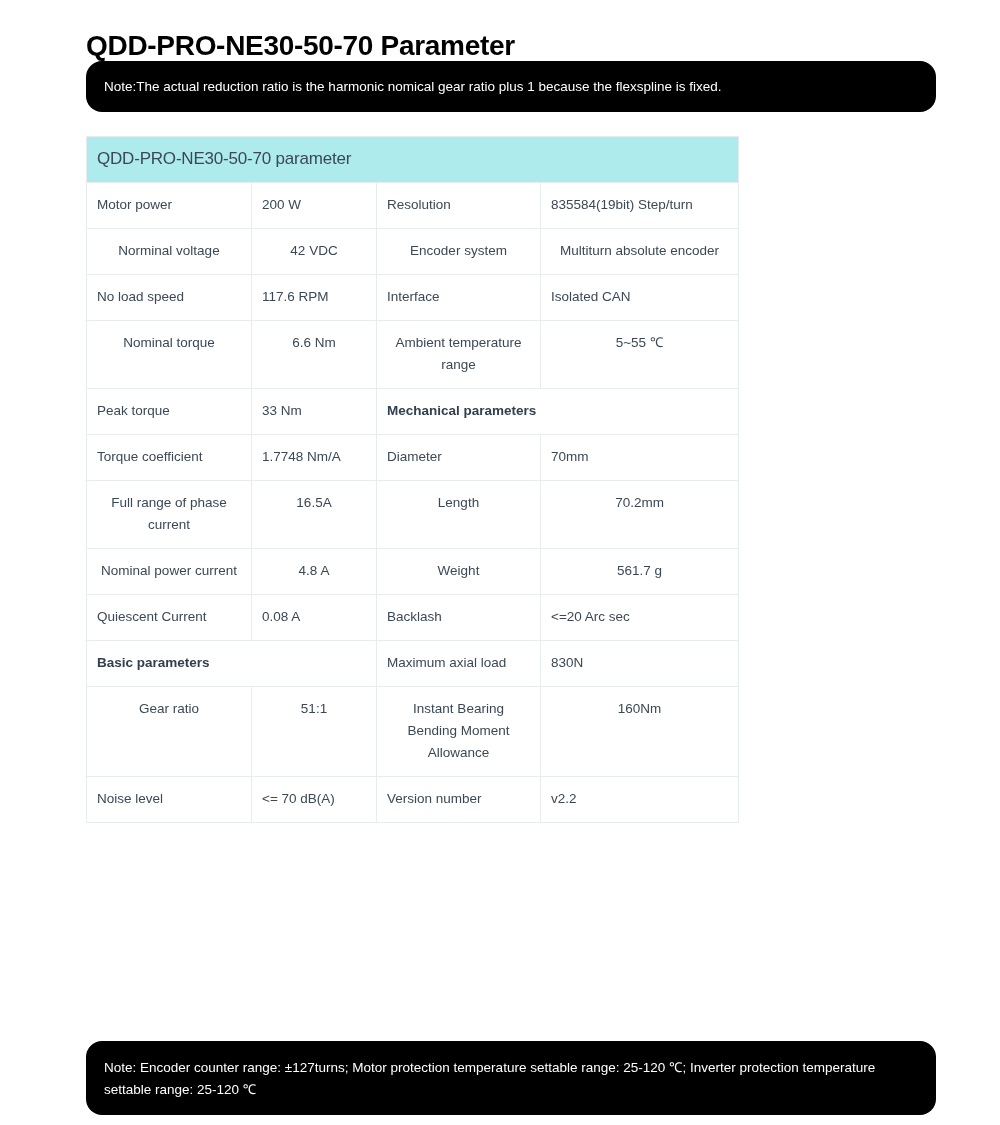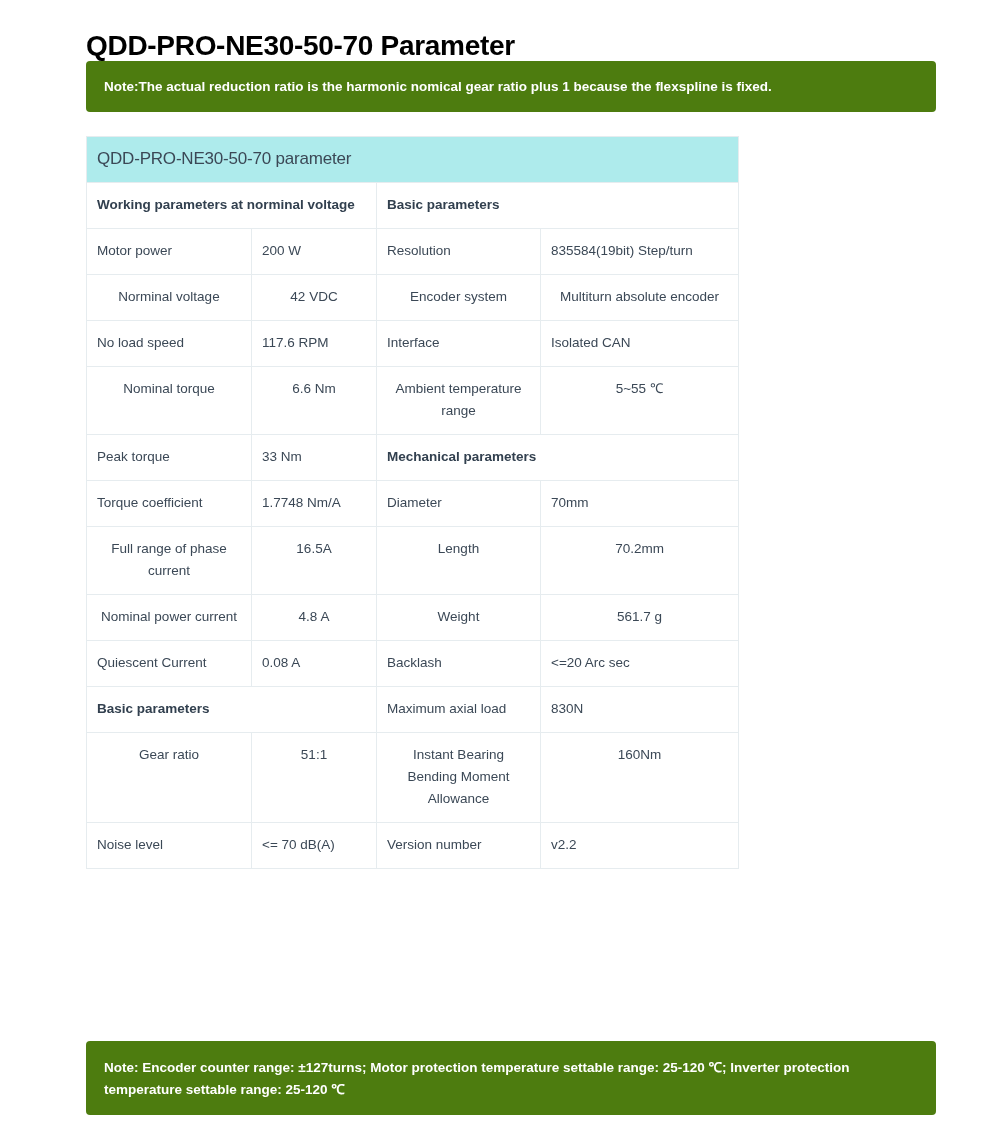--- a/index.html
+++ b/index.html
@@ -30,28 +30,27 @@
     font-weight: 700;
     letter-spacing: -0.3px;
     color: #000000;
     line-height: 36px;
     white-space: nowrap;
   }
 
   
   .note-banner {
     position: absolute;
-    background: #4d7c0f;
-    border-radius: 4px;
+    background: #000000;
+    border-radius: 16px;
     color: #ffffff;
     font-family: "Liberation Sans", sans-serif;
     font-size: 13.5px;
     line-height: 22px;
     box-sizing: border-box;
-    font-weight: bold;
   }
   .note-top {
     left: 86px;
     top: 61px;
     width: 850px;
     height: 51px;
     padding: 15px 18px 0 18px;
   }
   .note-bottom {
     left: 86px;
@@ -123,24 +122,20 @@
       <colgroup>
         <col class="c1">
           <col class="c2">
           <col class="c3">
           <col class="c4">
       </colgroup>
       <tbody>
         <tr class="caption-row">
           <td colspan="4">QDD-PRO-NE30-50-70 parameter</td>
         </tr>
-        <tr class="hrow">
-          <td class="hdr" colspan="2">Working parameters at norminal voltage</td>
-          <td class="hdr" colspan="2">Basic parameters</td>
-        </tr>
 
         <tr>
           <td>Motor power</td>
           <td>200 W</td>
           <td>Resolution</td>
           <td>835584(19bit) Step/turn</td>
         </tr>
         <tr class="tall">
           <td>Norminal voltage</td>
           <td>42 VDC</td>

